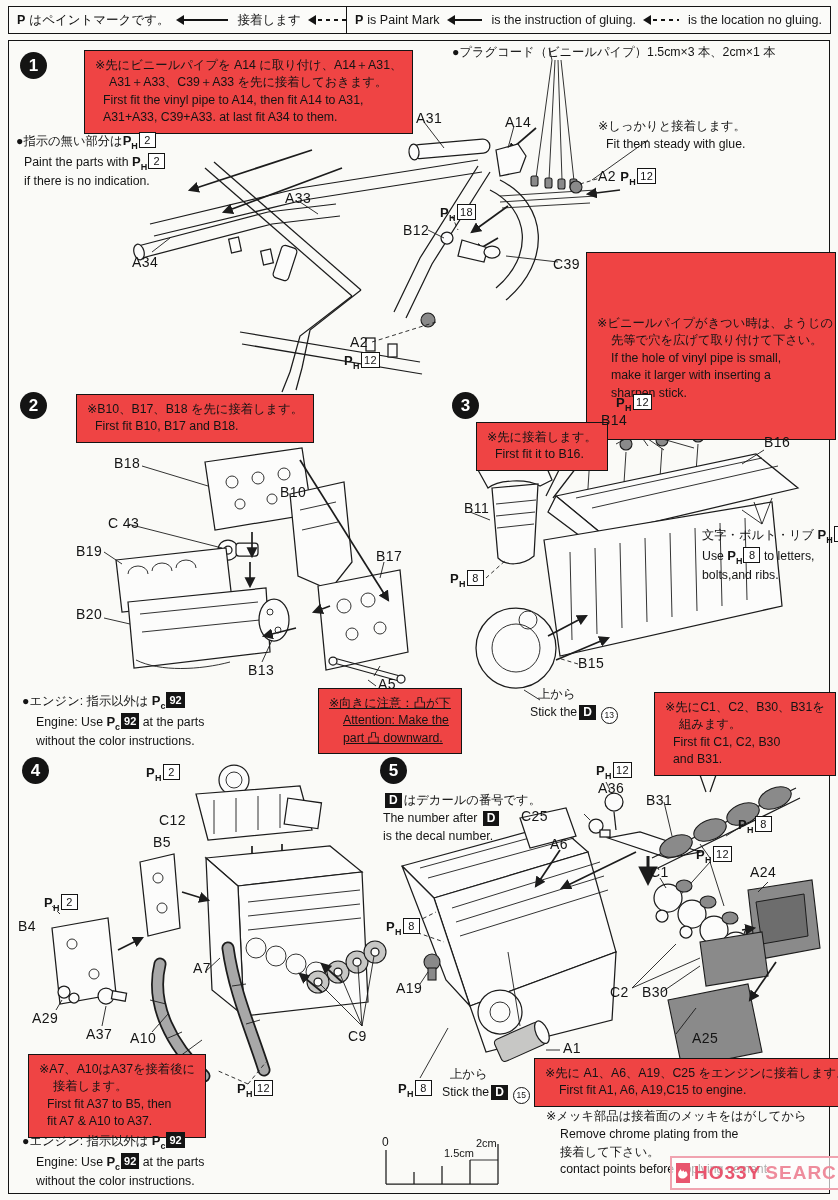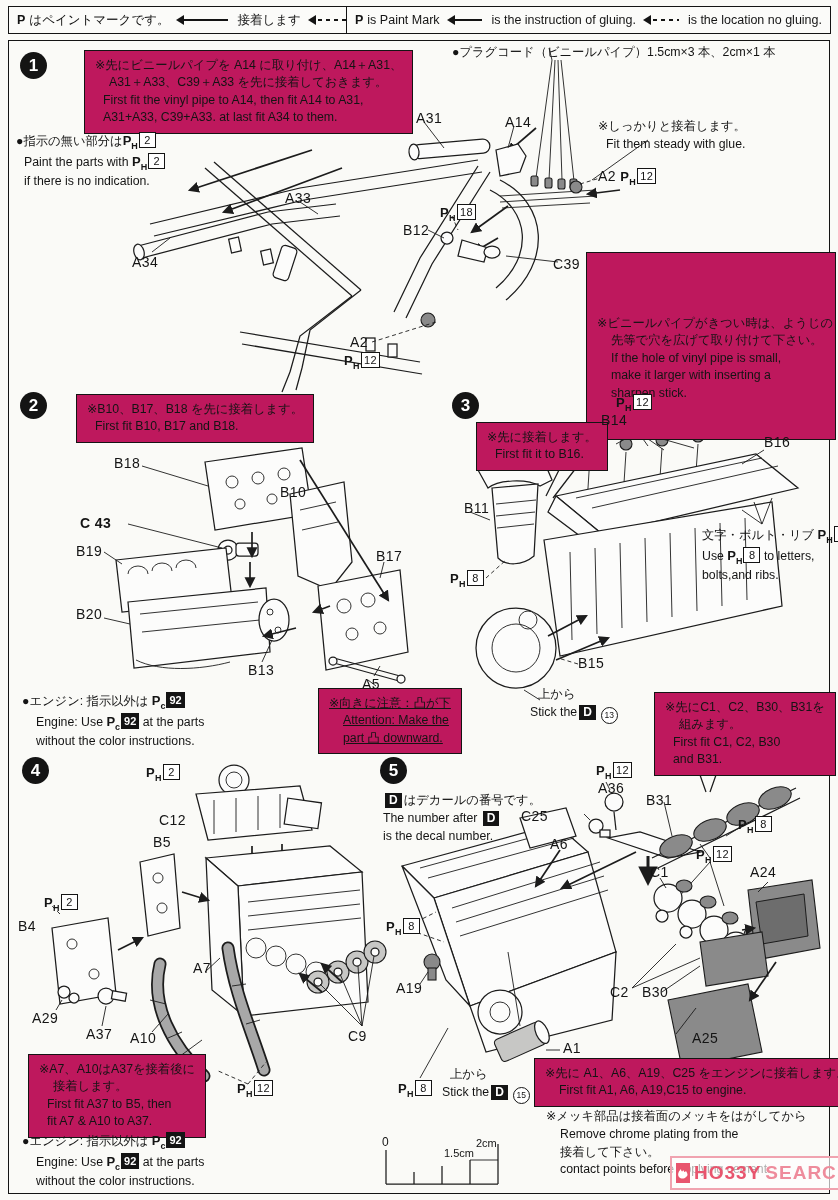--- a/index.html
+++ b/index.html
@@ -11,21 +11,21 @@
   .pm{font-weight:800;font-size:13px;}
   .pm sub{font-size:9px;font-weight:700;}
   .nb{display:inline-block;border:1.3px solid #141414;min-width:11px;padding:0 2px;text-align:center;
       font-size:11px;line-height:14px;margin-left:1px;background:#fff;vertical-align:1px;font-weight:400;}
   .nb.solid{background:#141414;color:#fff;border-color:#141414;font-weight:700;}
   .dbx{display:inline-block;background:#141414;color:#fff;font-weight:800;font-size:12px;line-height:15px;padding:0 4px;margin:0 2px;}
   .circ{display:inline-block;width:15px;height:15px;border:1.2px solid #141414;border-radius:50%;
         font-size:8.5px;line-height:15px;text-align:center;vertical-align:-2px;margin-left:3px;background:#fff;}
   .stepnum{position:absolute;width:27px;height:27px;background:#141414;color:#fff;border-radius:50%;
            font-weight:800;font-size:17px;line-height:27px;text-align:center;}
-  .note-box{position:absolute;border:1.6px solid #141414;background:#be185d;padding:6px 10px;
+  .note-box{position:absolute;border:1.6px solid #141414;background:#ef4444;padding:6px 10px;
             font-size:12.3px;line-height:1.42;white-space:nowrap;}
   .free{position:absolute;font-size:12.3px;line-height:1.45;white-space:nowrap;}
   .lbl{position:absolute;font-size:14px;white-space:nowrap;letter-spacing:.4px;}
   .ind1{margin-left:14px;} .ind2{margin-left:8px;}
   .harrow{display:inline-block;position:relative;width:50px;height:2px;background:#141414;margin:0 5px;}
   .harrow::before{content:"";position:absolute;left:-2px;top:-4.5px;width:0;height:0;
                   border-top:5.5px solid transparent;border-bottom:5.5px solid transparent;border-right:8px solid #141414;}
   .harrow.dashed{background:repeating-linear-gradient(90deg,#141414 0 4px,transparent 4px 8px);}
   .art{position:absolute;left:0;top:0;}
   .ln{fill:none;stroke:#1c1c1c;stroke-width:1.25;}
@@ -369,26 +369,26 @@
   <div class="lbl" style="left:350px;top:334px;">A2</div>
   <div class="lbl" style="left:344px;top:352px;"><span class="pm"><span>P</span><sub>H</sub></span><span class="nb">12</span></div>
 
   <div class="stepnum" style="left:20px;top:392px;">2</div>
   <div class="note-box" style="left:76px;top:394px;">
     <div>※B10、B17、B18 を先に接着します。</div>
     <div class="ind2">First fit B10, B17 and B18.</div>
   </div>
   <div class="lbl" style="left:114px;top:455px;">B18</div>
   <div class="lbl" style="left:280px;top:484px;">B10</div>
-  <div class="lbl" style="left:80px;top:515px;font-weight:bold;">C 43</div>
+  <div class="lbl" style="left:108px;top:515px;">C 43</div>
   <div class="lbl" style="left:76px;top:543px;">B19</div>
   <div class="lbl" style="left:76px;top:606px;">B20</div>
   <div class="lbl" style="left:248px;top:662px;">B13</div>
   <div class="lbl" style="left:376px;top:548px;">B17</div>
-  <div class="lbl" style="left:362px;top:676px;">A5</div>
+  <div class="lbl" style="left:378px;top:676px;">A5</div>
   <div class="note-box" style="left:318px;top:688px;text-decoration:underline;">
     <div>※向きに注意：凸が下</div>
     <div class="ind1">Attention: Make the</div>
     <div class="ind1">part 凸 downward.</div>
   </div>
   <div class="free" style="left:22px;top:692px;">
     <div><span>●エンジン: 指示以外は</span> <span class="pm"><span>P</span><sub>c</sub></span><span class="nb solid">92</span></div>
     <div class="ind1"><span>Engine: Use</span> <span class="pm"><span>P</span><sub>c</sub></span><span class="nb solid">92</span> <span>at the parts</span></div>
     <div class="ind1">without the color instructions.</div>
   </div>

